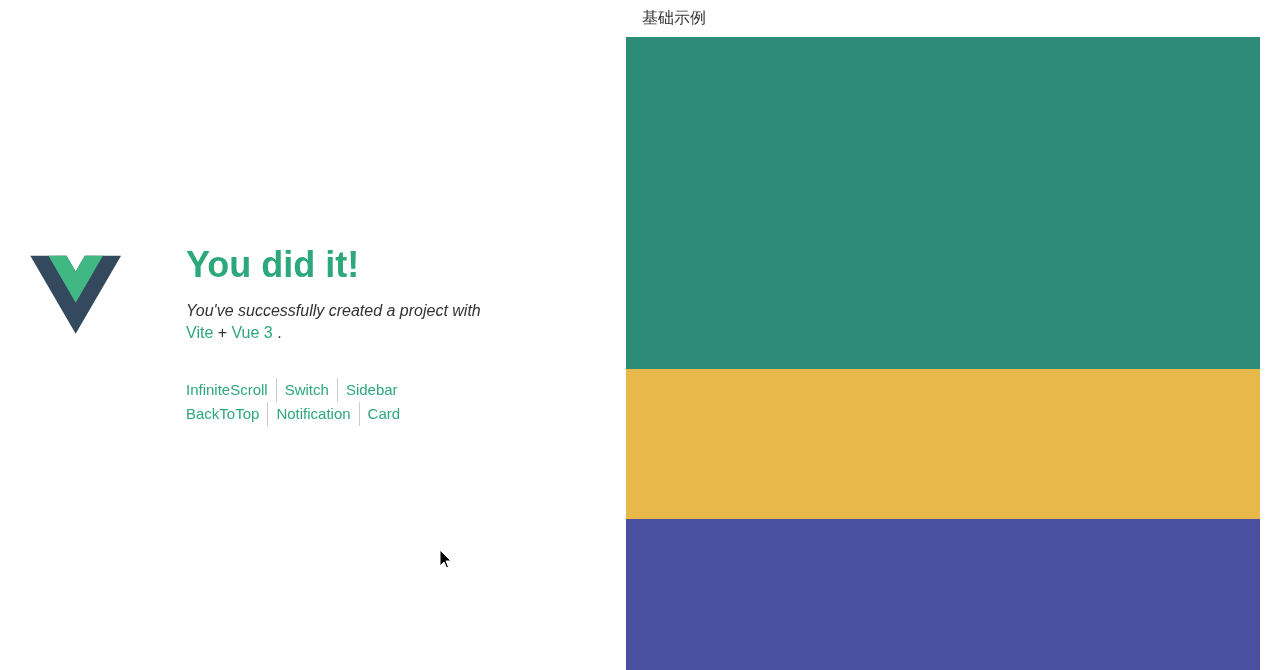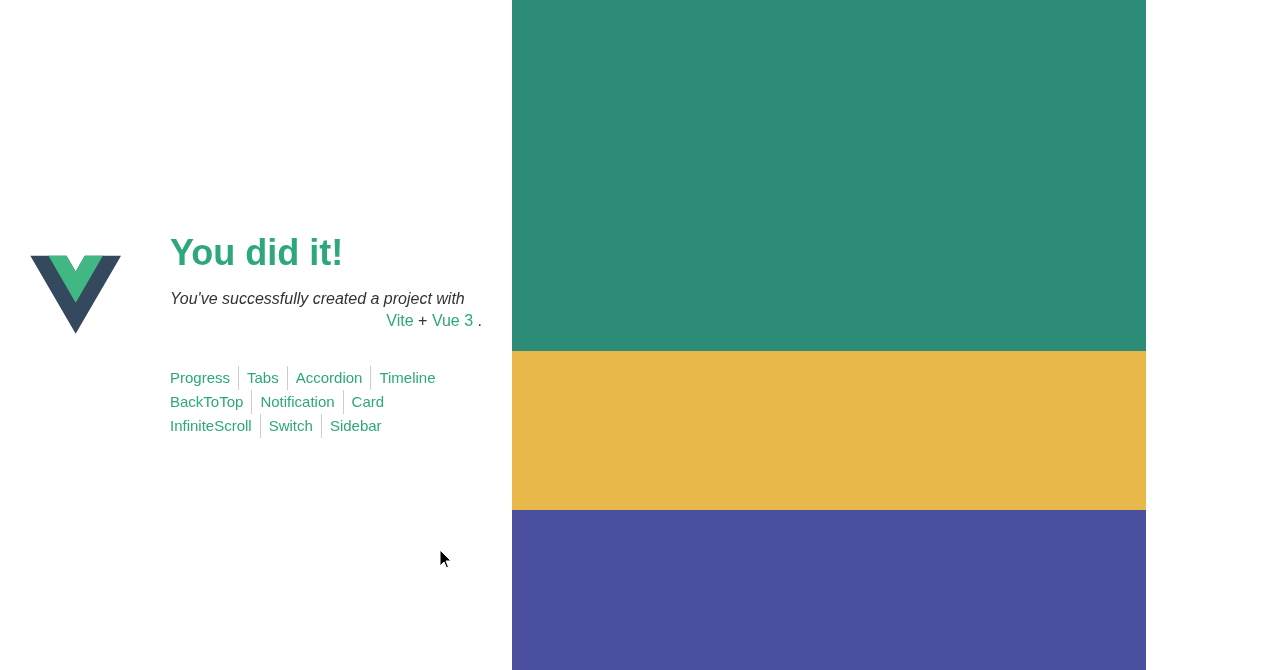--- a/index.html
+++ b/index.html
@@ -10,27 +10,27 @@
 
     body {
       width: 1267px;
       height: 670px;
       overflow: hidden;
       font-family: Arial, sans-serif;
       display: flex;
     }
 
     .left-panel {
-      width: 512px;
+      width: 626px;
       height: 670px;
       background: #ffffff;
       display: flex;
       flex-direction: column;
       justify-content: center;
-      padding-left: 30px;
+      padding-left: 46px;
       padding-right: 30px;
       position: relative;
     }
 
     .vue-logo {
       position: absolute;
       top: 50%;
       left: 30px;
       transform: translateY(-50%);
       margin-top: -30px;
@@ -51,21 +51,20 @@
       font-size: 16px;
       color: #333;
       margin-bottom: 4px;
       font-style: italic;
     }
 
     .links-line {
       font-size: 16px;
       color: #333;
       margin-bottom: 36px;
-      text-align: right;
     }
 
     .link-teal {
       color: #2da87a;
       text-decoration: none;
       cursor: pointer;
     }
 
     .nav-links {
       display: flex;
@@ -163,46 +162,43 @@
     <p class="subtitle">You've successfully created a project with</p>
     <p class="links-line">
       <a class="link-teal">Vite</a>
       <span> + </span>
       <a class="link-teal">Vue 3</a>
       <span>.</span>
     </p>
 
     <div class="nav-links">
 
+
       <div class="nav-row">
-        <a class="nav-link">Progress</a>
-        <a class="nav-link">Tabs</a>
-        <a class="nav-link">Accordion</a>
-        <a class="nav-link">Timeline</a>
+        <a class="nav-link">InfiniteScroll</a>
+        <a class="nav-link">Switch</a>
+        <a class="nav-link">Sidebar</a>
       </div>
 
       <div class="nav-row">
         <a class="nav-link">BackToTop</a>
         <a class="nav-link">Notification</a>
         <a class="nav-link">Card</a>
       </div>
 
-      <div class="nav-row">
-        <a class="nav-link">InfiniteScroll</a>
-        <a class="nav-link">Switch</a>
-        <a class="nav-link">Sidebar</a>
-      </div>
-
     </div>
   </div>
 
   <div class="cursor">
     <svg width="16" height="20" viewBox="0 0 16 20" fill="none" xmlns="http://www.w3.org/2000/svg">
       <path d="M0 0L0 16L4 12L6.5 18L8.5 17L6 11L11 11Z" fill="black" stroke="white" stroke-width="1"></path>
     </svg>
   </div>
 </div>
 
 <div class="right-panel">
+  <div class="right-header">
+    <span>基础示例</span>
+  </div>
   <div class="color-block-teal"></div>
   <div class="color-block-yellow"></div>
   <div class="color-block-purple"></div>
 </div>
 
 </body></html>

